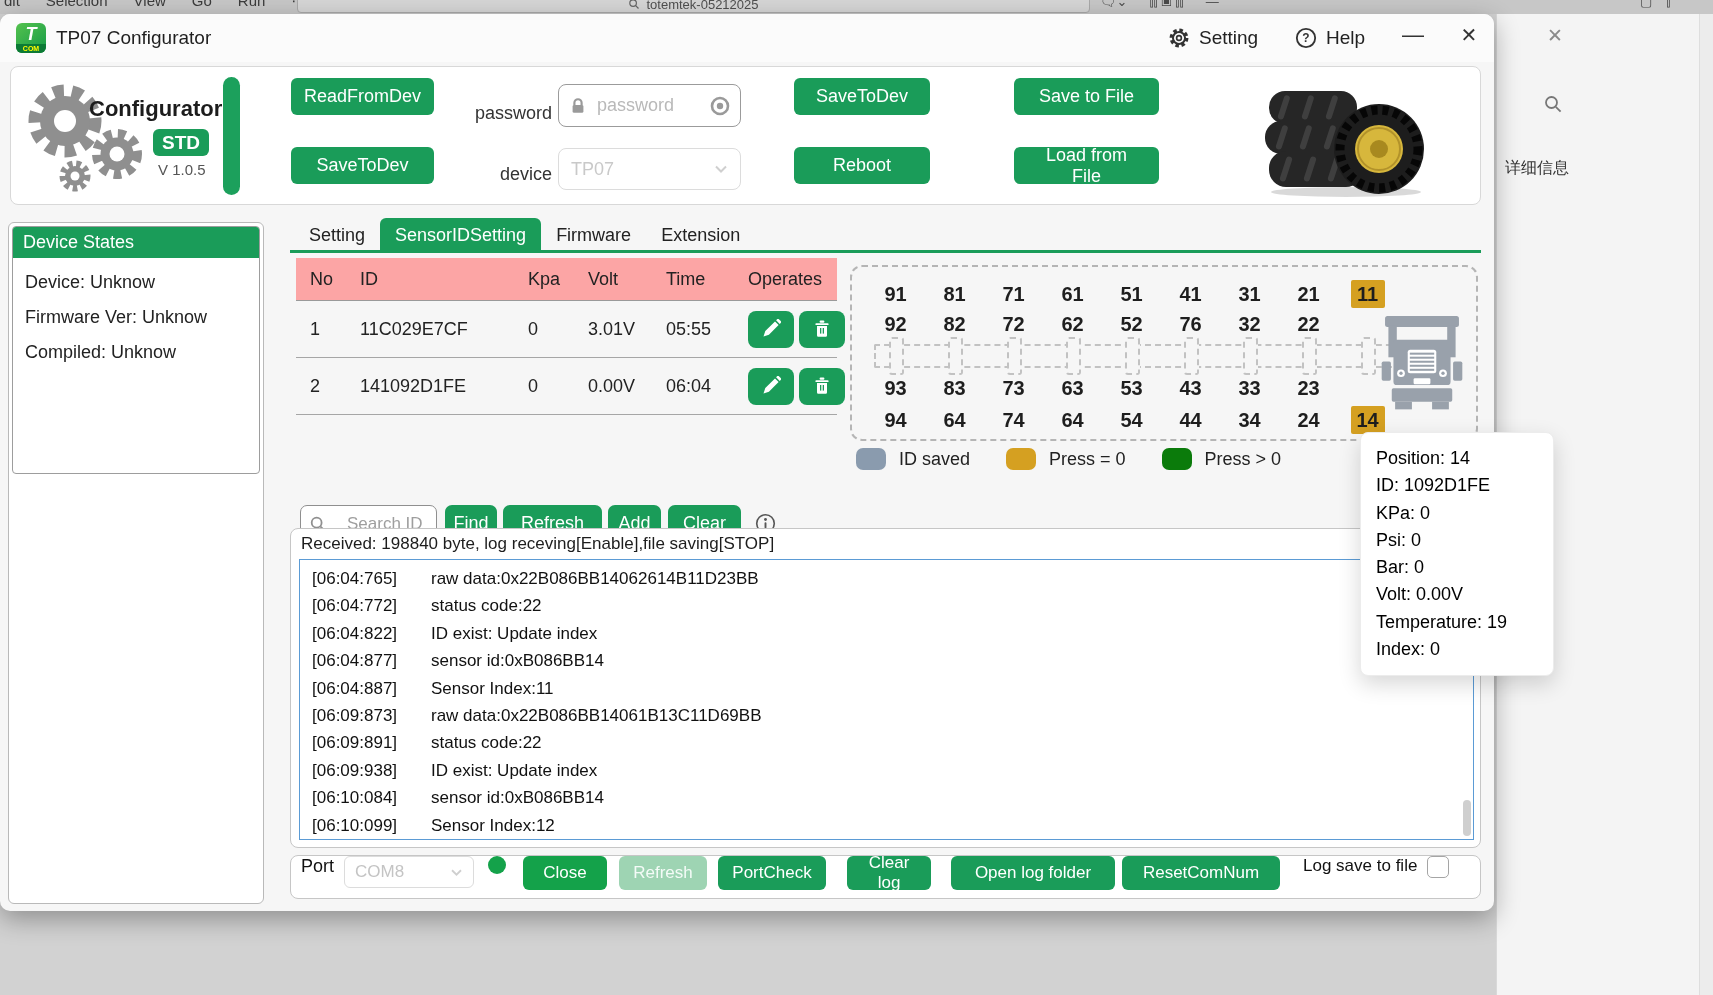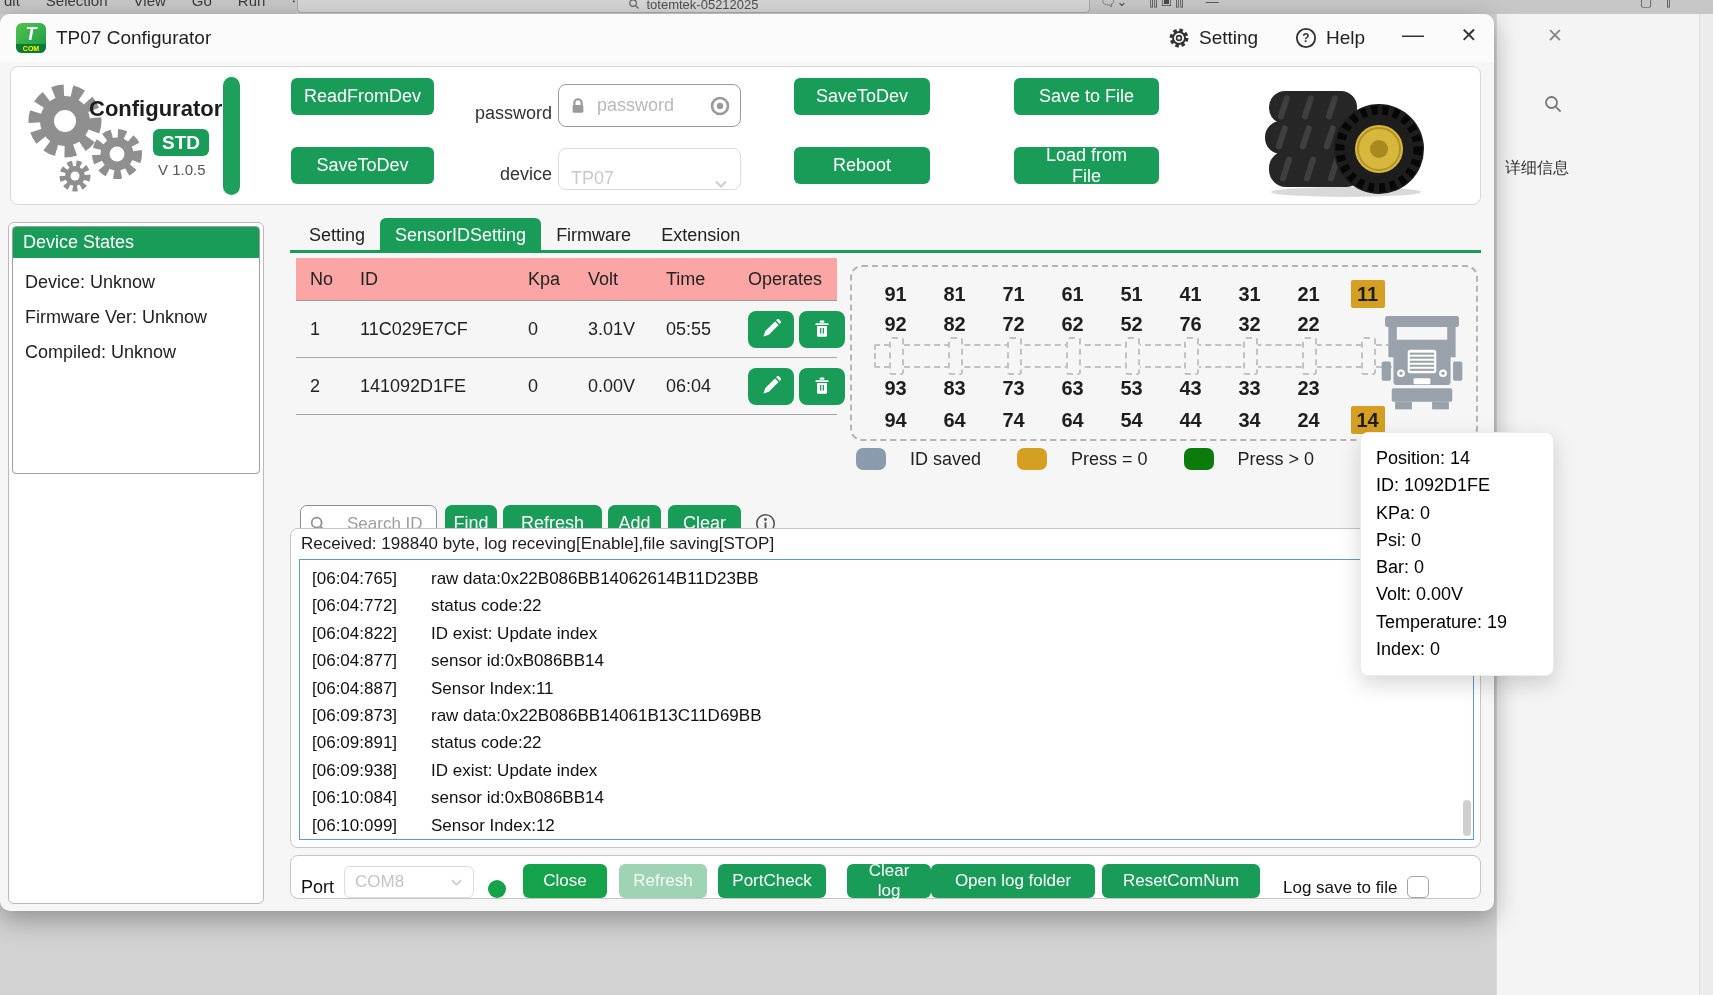--- a/index.html
+++ b/index.html
@@ -64,21 +64,21 @@
   #btn-savefile{position:absolute;left:1003px;top:11px;width:145px;height:37px}
   #btn-loadfile{position:absolute;left:1003px;top:80px;width:145px;height:37px}
 
   .fld-label{position:absolute;left:420px;width:121px;text-align:right;font-size:18px;color:#333}
   #pw-label{top:36px} #dev-label{top:97px}
   #pw-field{position:absolute;left:547px;top:17px;width:183px;height:43px;border:1px solid #9b9b9b;border-radius:8px;
        background:#fff;display:flex;align-items:center;padding:0 10px;gap:8px}
   #pw-field input{border:none;outline:none;flex:1;min-width:0;font-size:18px;color:#333;background:transparent;font-family:inherit}
   #pw-field input::placeholder{color:#b9b9b9}
   #device-select{position:absolute;left:547px;top:81px;width:183px;height:42px;border:1px solid #dcdcdc;border-radius:8px;
-       background:#fff;display:flex;align-items:flex-end;justify-content:space-between;padding:0 12px;color:#c9c9c9;font-size:18px}
+       background:#fff;display:flex;align-items:center;justify-content:space-between;padding:0 12px;color:#c9c9c9;font-size:18px}
   .tires{position:absolute;left:1250px;top:12px}
 
   
   #left-panel{position:absolute;left:8px;top:208px;width:256px;height:682px;background:#fff;
        border:1px solid #b9b9b9;border-radius:6px}
   #ds-box{position:absolute;left:3px;top:3px;width:248px;height:248px;border:1px solid #9d9d9d;border-radius:4px;overflow:hidden}
   #ds-header{height:31px;background:var(--green);color:#fff;font-size:18px;display:flex;align-items:center;padding-left:10px}
   #ds-items{padding:14px 12px;display:flex;flex-direction:column;gap:14px;font-size:18px;color:#222}
 
   
@@ -103,21 +103,21 @@
   .wheel-cell{display:flex;align-items:center;justify-content:center}
   .wheel-num{min-width:34px;height:28px;display:flex;align-items:center;justify-content:center;
        font-size:20px;font-weight:bold;color:#1e1e1e;border-radius:2px}
   .wheel-num.hl{background:var(--gold)}
   #axle-band{position:absolute;left:22px;top:77px;width:548px;height:24px;border:2px dashed #c2c2c2;border-radius:2px}
   .axle-conn{position:absolute;top:70px;width:15px;height:38px;border:2px dashed #c2c2c2;border-radius:3px;background:#f6f6f6}
   #truck{position:absolute;right:12px;top:38px}
 
   
   #legend{position:absolute;left:856px;top:434px;display:flex;align-items:center;gap:36px;font-size:18px;color:#222}
-  .leg{display:flex;align-items:center;gap:24px}
+  .leg{display:flex;align-items:center;gap:13px}
   .sw{width:30px;height:22px;border-radius:7px}
 
   
   #search-row{position:absolute;left:300px;top:491px;height:37px;display:flex;align-items:center}
   #search-box{width:137px;height:37px;border:1.5px solid #8f8f8f;border-radius:7px;background:#fff;
        display:flex;align-items:center;gap:18px;padding:0 8px}
   #search-box input{border:none;outline:none;flex:1;min-width:0;font-size:17px;color:#333;font-family:inherit}
   #search-box input::placeholder{color:#9e9e9e}
   .srch-btn{height:37px;border-radius:7px}
   #btn-find{width:52px;margin-left:8px}
@@ -132,31 +132,31 @@
   #log-status{position:absolute;left:10px;top:5px;font-size:17px;color:#1d1d1d}
   #log-box{position:absolute;left:8px;top:30px;width:1175px;height:281px;border:1px solid var(--log-border);
        padding:5px 12px;overflow:hidden}
   .log-line{display:flex;font-size:17px;line-height:27.4px;color:#111}
   .log-time{width:95px;flex:none}
   .log-text{margin-left:24px}
   #log-thumb{position:absolute;right:2px;bottom:3px;width:8px;height:36px;background:#cfcfcf;border-radius:4px}
 
   
   #bottom-bar{position:absolute;left:290px;top:841px;width:1191px;height:44px;background:#fff;border:1px solid #c6c6c6;
-       border-radius:8px;display:flex;align-items:flex-end;padding-left:8px;font-size:17px}
+       border-radius:8px;display:flex;align-items:flex-start;padding-left:8px;font-size:17px}
   #port-label{font-size:18px;color:#111;margin-left:2px}
   #port-select{width:130px;height:32px;border:1px solid #dcdcdc;border-radius:6px;margin-left:10px;color:#c4c4c4;
        display:flex;align-items:center;justify-content:space-between;padding:0 10px;background:#fff}
   #port-dot{width:18px;height:18px;border-radius:50%;background:var(--green-bright);margin-left:14px}
   .bbtn{height:34px;border-radius:6px;font-size:17px}
   #btn-close{width:84px;margin-left:17px;background:var(--green-bright)}
   #btn-refresh{width:88px;margin-left:12px;background:var(--green-pale);color:#f4fbf7}
   #btn-portcheck{width:108px;margin-left:11px}
   #btn-clearlog{width:84px;margin-left:21px}
-  #btn-openlog{width:164px;}
+  #btn-openlog{width:164px;margin-left:20px}
   #btn-resetcom{width:158px;margin-left:7px}
   #logsave-label{margin-left:23px;color:#111}
   #logsave-check{width:22px;height:22px;border:1.5px solid #a5a5a5;border-radius:5px;margin-left:10px;background:#fff}
 
   
   #tooltip{position:absolute;left:1360px;top:432px;width:194px;background:#fff;border:1px solid #ececec;border-radius:8px;
        box-shadow:0 8px 22px rgba(0,0,0,.16);padding:12px 0 12px 15px;z-index:6}
   .tt-line{font-size:18px;line-height:27.3px;color:#000000;white-space:nowrap}
 </style>
 </head>

